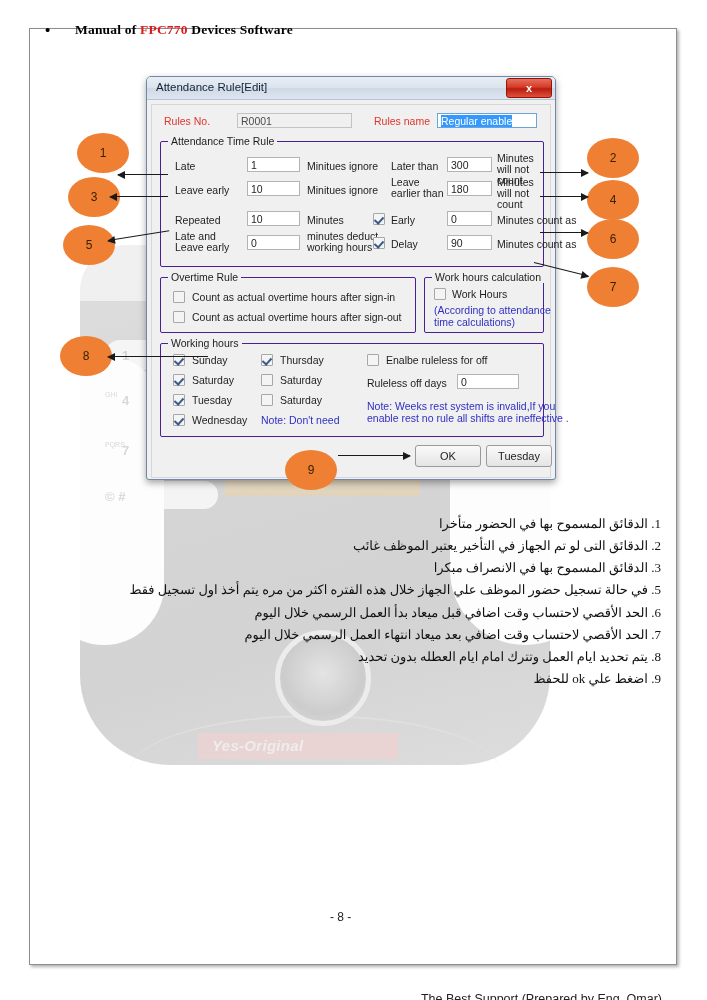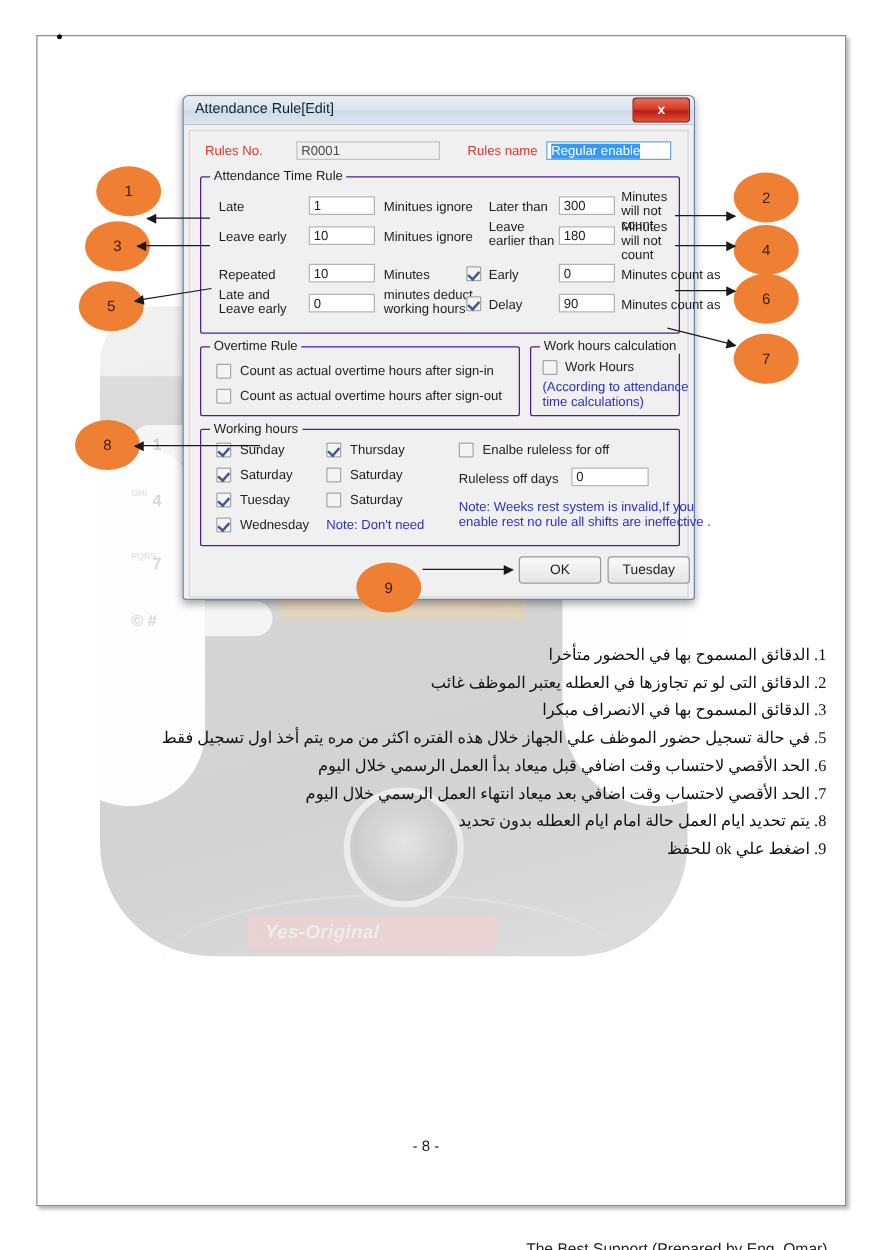--- a/index.html
+++ b/index.html
@@ -108,20 +108,23 @@
       font-family:"Liberation Sans",sans-serif;}
   #footer-note{position:absolute;right:45px;top:992px;font-size:12.5px;color:#222;text-align:right;}
 </style>
 </head>
 <body>
 
 <div id="page-sheet"></div>
 
 <div id="heading">
   <span class="bullet">•</span>
+  <span class="htext">
+    <span>Manual of </span><span class="red">FPC770</span><span>  Devices Software</span>
+  </span>
 </div>
 
 <div id="device-photo">
   <div class="dev-body"></div>
   <div class="dev-lobe-l"></div>
   <div class="dev-lobe-r"></div>
   <div class="dev-top-white"></div>
 
   <div class="key" style="left:25px;top:95px;width:74px;height:30px;">
     <span>1</span>
@@ -281,29 +284,29 @@
 <div class="callout" style="left:60px;top:336px;">8</div>
 <div class="arrow left" style="left:108px;top:356px;width:100px;"></div>
 
 <div class="callout" style="left:285px;top:450px;">9</div>
 <div class="arrow right" style="left:338px;top:455px;width:72px;"></div>
 
 <div id="ar-list">
   <div><span class="num">1.</span>
     <span>الدقائق المسموح بها في الحضور متأخرا</span></div>
   <div><span class="num">2.</span>
-    <span>الدقائق التى لو تم تجاوزها في العطله يعتبر الموظف غائب</span></div>
+    <span>الدقائق التى لو تم الجهاز في التأخير يعتبر الموظف غائب</span></div>
   <div><span class="num">3.</span>
     <span>الدقائق المسموح بها في الانصراف مبكرا</span></div>
   <div><span class="num">5.</span>
     <span>في حالة تسجيل حضور الموظف علي الجهاز خلال هذه الفتره اكثر من مره يتم أخذ اول تسجيل فقط</span></div>
   <div><span class="num">6.</span>
     <span>الحد الأقصي لاحتساب وقت اضافي قبل ميعاد بدأ العمل الرسمي خلال اليوم</span></div>
   <div><span class="num">7.</span>
     <span>الحد الأقصي لاحتساب وقت اضافي بعد ميعاد انتهاء العمل الرسمي خلال اليوم</span></div>
   <div><span class="num">8.</span>
-    <span>يتم تحديد ايام العمل حالة امام ايام العطله بدون تحديد</span></div>
+    <span>يتم تحديد ايام العمل وتترك امام ايام العطله بدون تحديد</span></div>
   <div><span class="num">9.</span>
     <span>اضغط علي  ok  للحفظ</span></div>
 </div>
 
 <div id="page-num">- 8 -</div>
 <div id="footer-note">The Best Support (Prepared by Eng. Omar)</div>
 
 </body></html>

